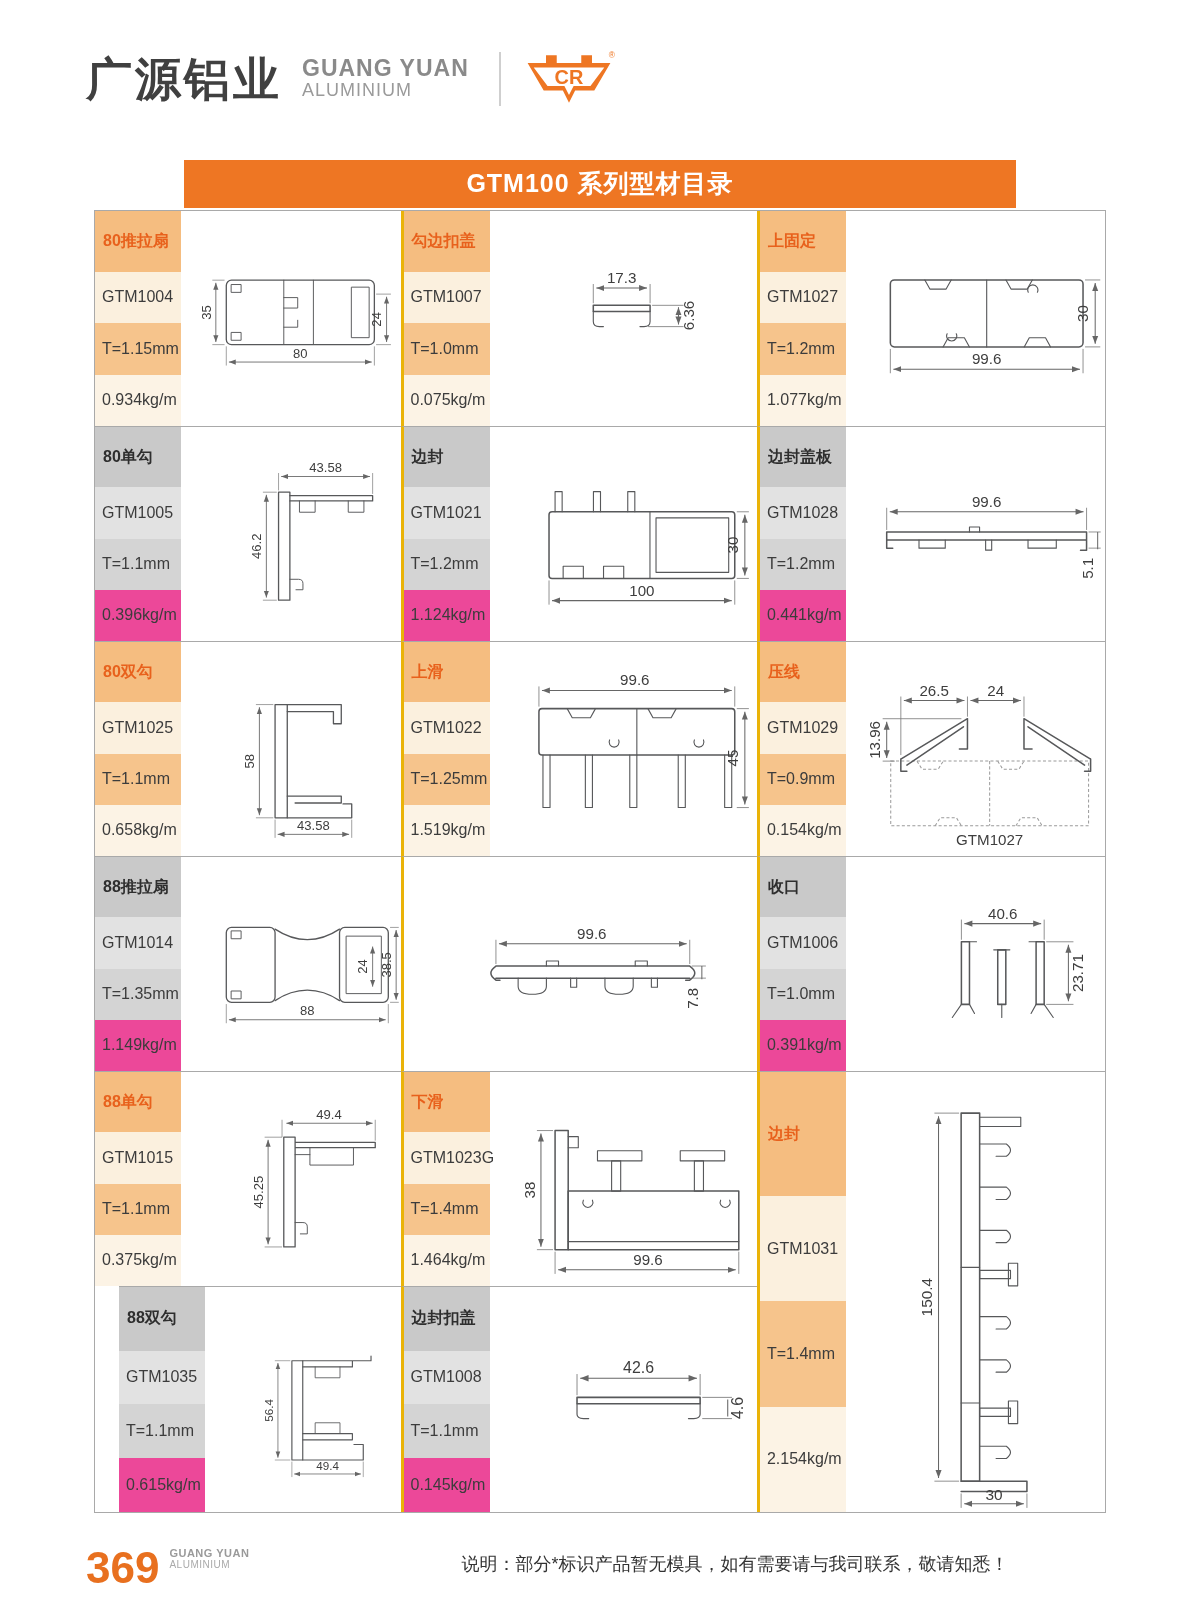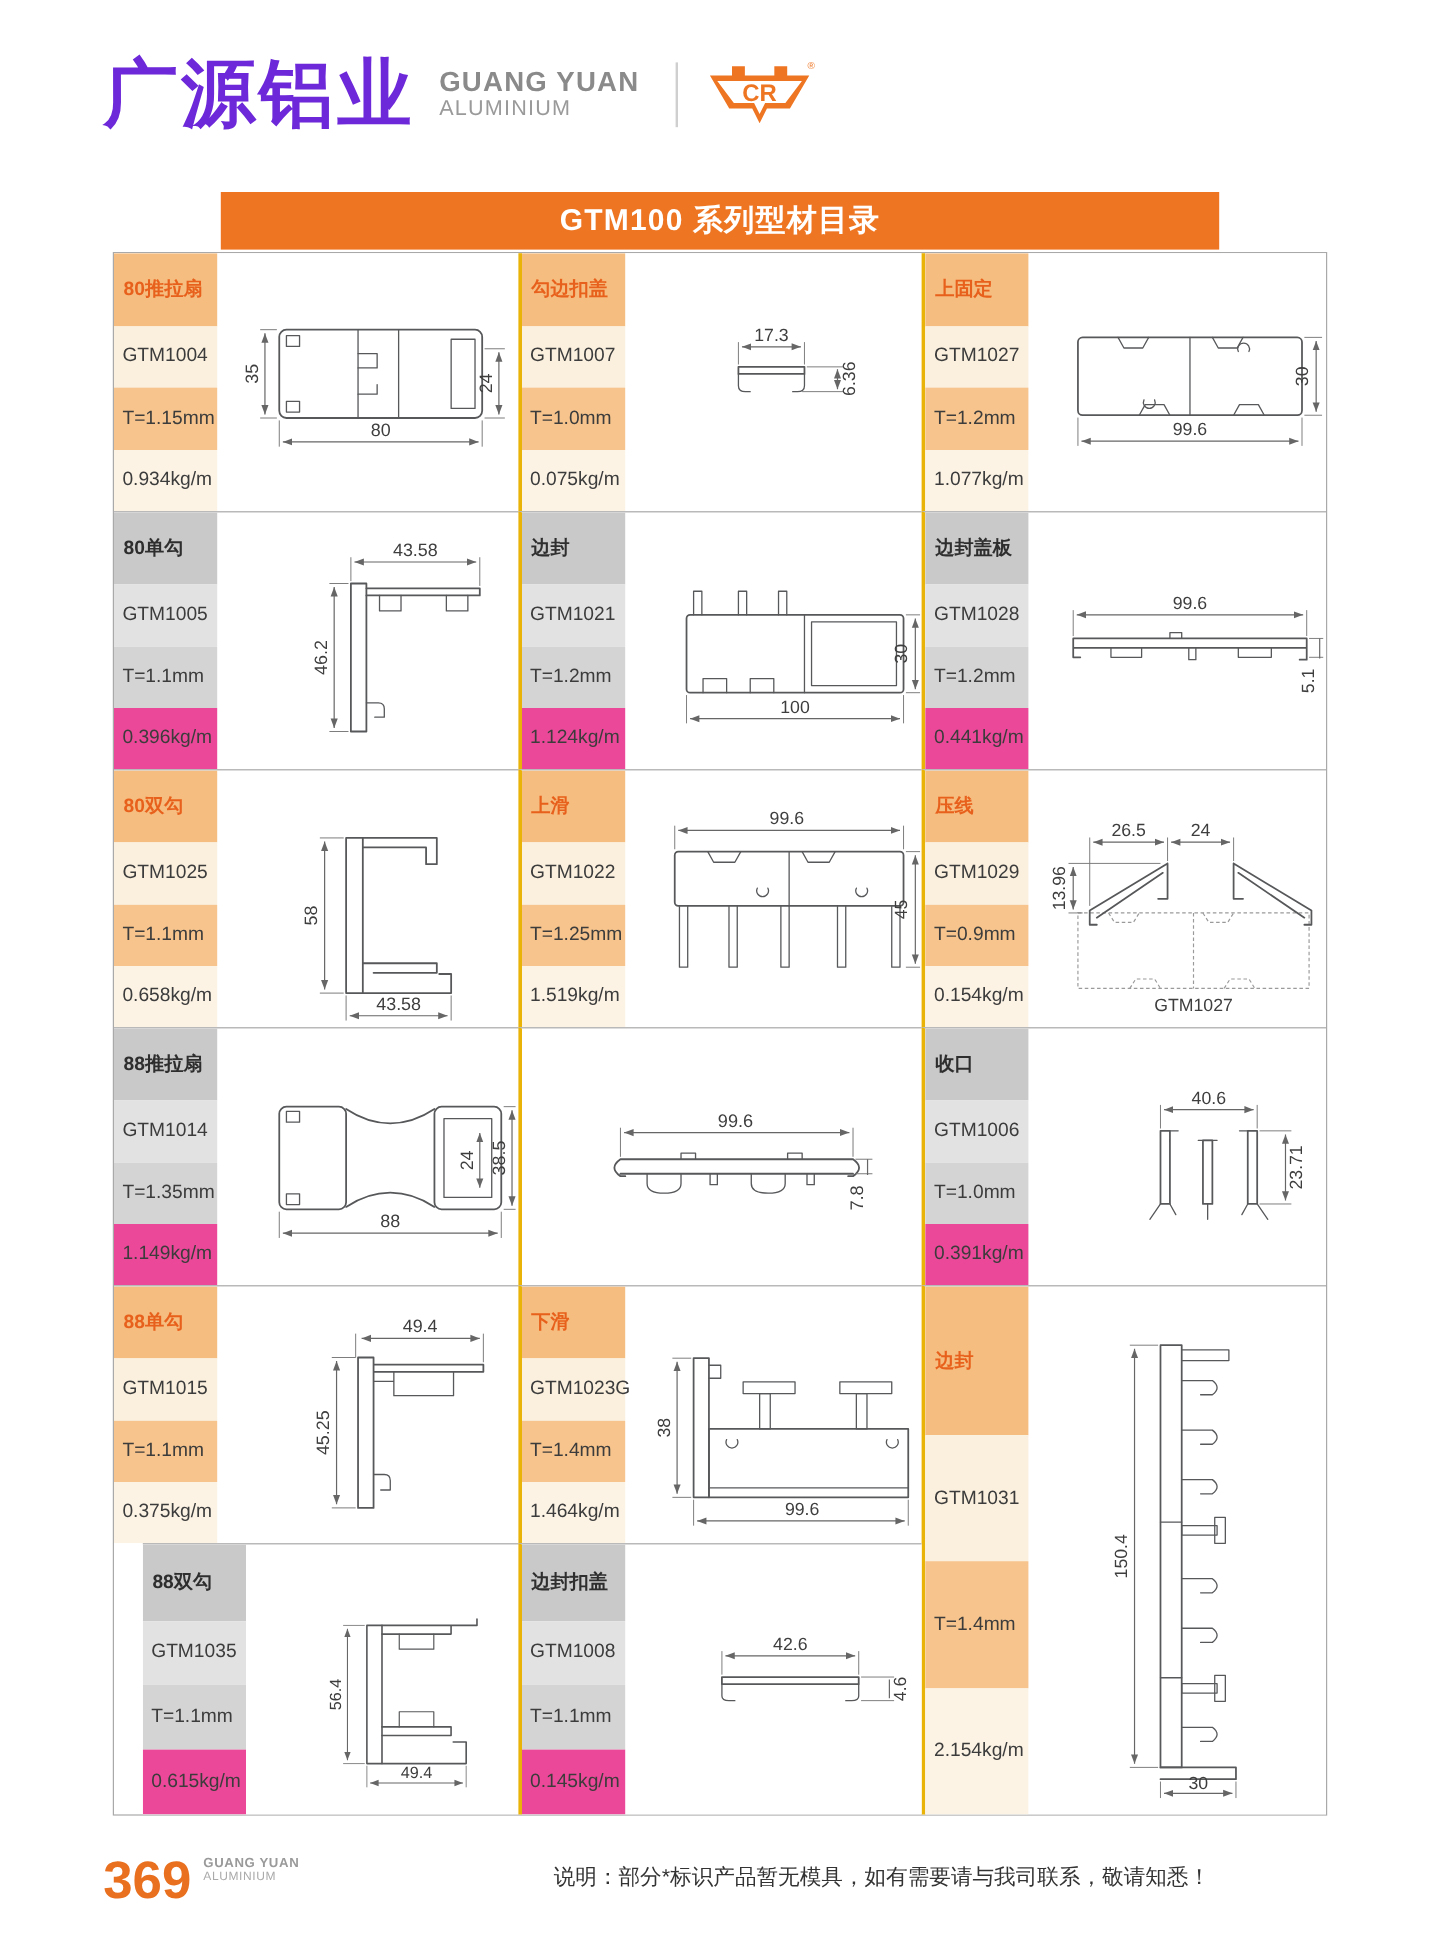--- a/index.html
+++ b/index.html
@@ -1,32 +1,32 @@
 <!DOCTYPE html>
 <html><head>
 <meta charset="utf-8">
 <style>
   html,body{margin:0;padding:0;background:#fff;}
   body{width:1200px;min-height:1617px;font-family:"Liberation Sans",sans-serif;position:relative;}
 
   
   .hdr{display:flex;align-items:center;padding:44px 0 0 86px;gap:16px;height:70px;}
-  .brand-cn{color:#6d28d9;font-size:62px;font-weight:bold;letter-spacing:3px;line-height:1;}
+  .brand-cn{color:#404040;font-size:46px;font-weight:bold;letter-spacing:3px;line-height:1;}
   .brand-en-wrap{display:flex;flex-direction:column;justify-content:center;margin-left:4px;}
   .brand-en{color:#8a8a8a;font-size:23px;font-weight:bold;letter-spacing:1px;line-height:1.05;}
   .brand-sub{color:#9a9a9a;font-size:18px;letter-spacing:1px;line-height:1.2;}
   .vdiv{width:2px;height:54px;background:#cfcfcf;margin:0 6px 0 14px;}
 
   
   .title{width:832px;margin:46px auto 0;background:#EE7623;color:#fff;
          font-size:25px;font-weight:bold;text-align:center;padding:7px 0 8px;letter-spacing:1px;}
 
   
   .tbl{width:1010px;margin:2px auto 0;border:1px solid #a9a9a9;
-       display:grid;grid-template-columns:1fr 1fr 1fr;grid-template-rows:repeat(5,215px) 226px;}
+       display:grid;grid-template-columns:1fr;grid-template-rows:repeat(5,215px) 226px;}
   .cell{display:flex;border-top:1px solid #a9a9a9;border-left:3px solid #eab308;overflow:hidden;background:#fff;}
   .tbl > .cell:nth-child(-n+3){border-top:none;}
   .tbl > .cell:nth-child(3n+1){border-left:none;}
   .m-merged{grid-column:3;grid-row:5/7;}
   .m-r6c1{grid-column:1;grid-row:6;margin-left:24px;}
   .m-r6c2{grid-column:2;grid-row:6;}
 
   .strip{width:86px;flex-shrink:0;display:flex;flex-direction:column;}
   .l1{flex:1.18;display:flex;align-items:center;padding-left:8px;font-weight:bold;font-size:16px;}
   .l2,.l3,.l4{flex:1;display:flex;align-items:center;padding-left:7px;font-size:16px;color:#3c3c3c;}

